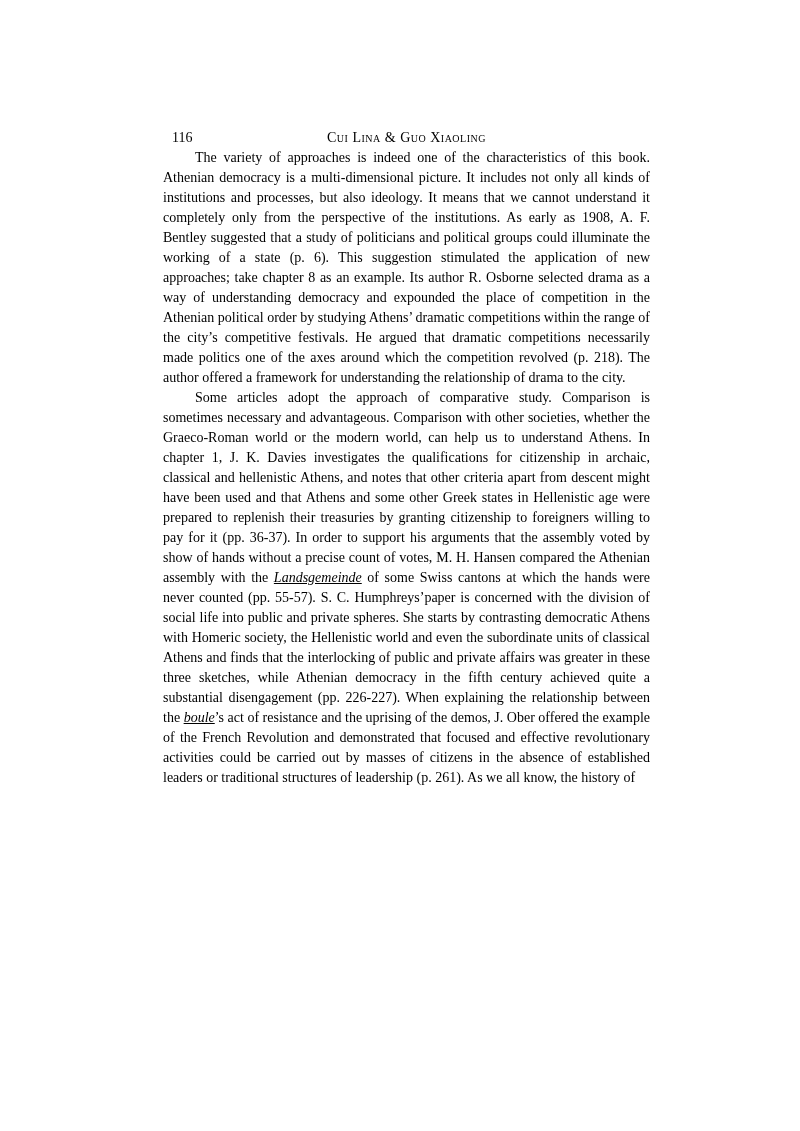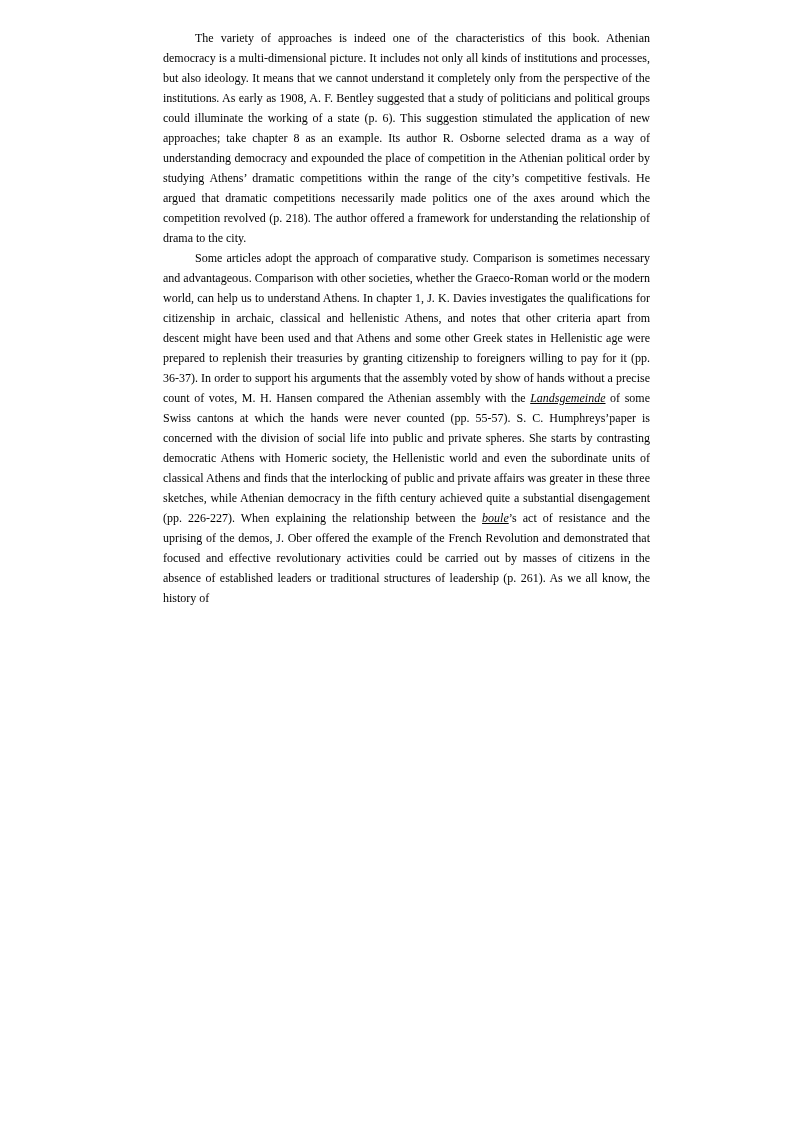--- a/index.html
+++ b/index.html
@@ -36,37 +36,40 @@
     left: 9px;
     top: 0;
   }
   .running-head {
     display: block;
     text-align: center;
     font-variant: small-caps;
     letter-spacing: 0.5px;
   }
   .page-body {
-    margin-top: 28px;
-    font-size: 12px;
+    font-size: 14px;
     line-height: 20px;
     text-align: justify;
   }
   .page-body p {
     margin: 0;
     text-indent: 32px;
   }
   .page-body em {
     font-style: italic;
     text-decoration: underline;
   }
 </style>
 </head>
 <body>
 
 <div class="page">
   <div class="content">
+    <header class="page-header">
+      <span class="page-number">116</span>
+      <span class="running-head">Cui Lina &amp; Guo Xiaoling</span>
+    </header>
     <main class="page-body">
         <p><span>The variety of approaches is indeed one of the characteristics of this book. Athenian democracy is a multi-dimensional picture. It includes not only all kinds of institutions and processes, but also ideology. It means that we cannot understand it completely only from the perspective of the institutions. As early as 1908, A. F. Bentley suggested that a study of politicians and political groups could illuminate the working of a state (p. 6). This suggestion stimulated the application of new approaches; take chapter 8 as an example. Its author R. Osborne selected drama as a way of understanding democracy and expounded the place of competition in the Athenian political order by studying Athens’ dramatic competitions within the range of the city’s competitive festivals. He argued that dramatic competitions necessarily made politics one of the axes around which the competition revolved (p. 218). The author offered a framework for understanding the relationship of drama to the city.</span></p>
         <p><span>Some articles adopt the approach of comparative study. Comparison is sometimes necessary and advantageous. Comparison with other societies, whether the Graeco-Roman world or the modern world, can help us to understand Athens. In chapter 1, J. K. Davies investigates the qualifications for citizenship in archaic, classical and hellenistic Athens, and notes that other criteria apart from descent might have been used and that Athens and some other Greek states in Hellenistic age were prepared to replenish their treasuries by granting citizenship to foreigners willing to pay for it (pp. 36-37). In order to support his arguments that the assembly voted by show of hands without a precise count of votes, M. H. Hansen compared the Athenian assembly with the </span><em>Landsgemeinde</em><span> of some Swiss cantons at which the hands were never counted (pp. 55-57). S. C. Humphreys’paper is concerned with the division of social life into public and private spheres. She starts by contrasting democratic Athens with Homeric society, the Hellenistic world and even the subordinate units of classical Athens and finds that the interlocking of public and private affairs was greater in these three sketches, while Athenian democracy in the fifth century achieved quite a substantial disengagement (pp. 226-227). When explaining the relationship between the </span><em>boule</em><span>’s act of resistance and the uprising of the demos, J. Ober offered the example of the French Revolution and demonstrated that focused and effective revolutionary activities could be carried out by masses of citizens in the absence of established leaders or traditional structures of leadership (p. 261). As we all know, the history of</span></p>
       </main>
   </div>
 </div>
 
 </body></html>

